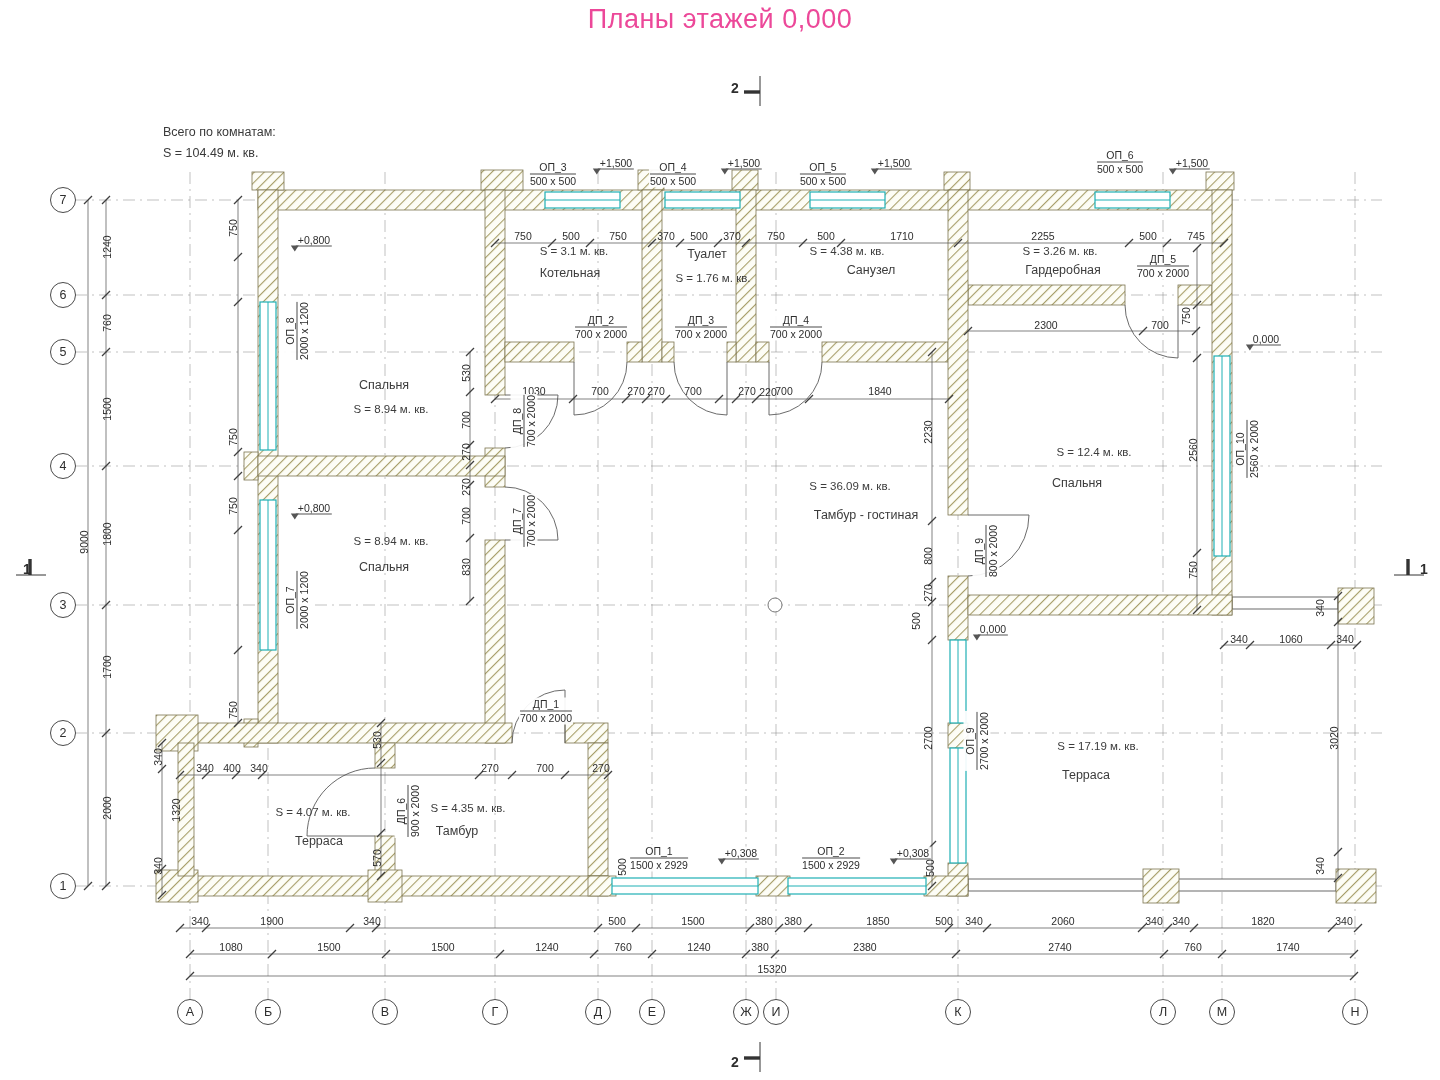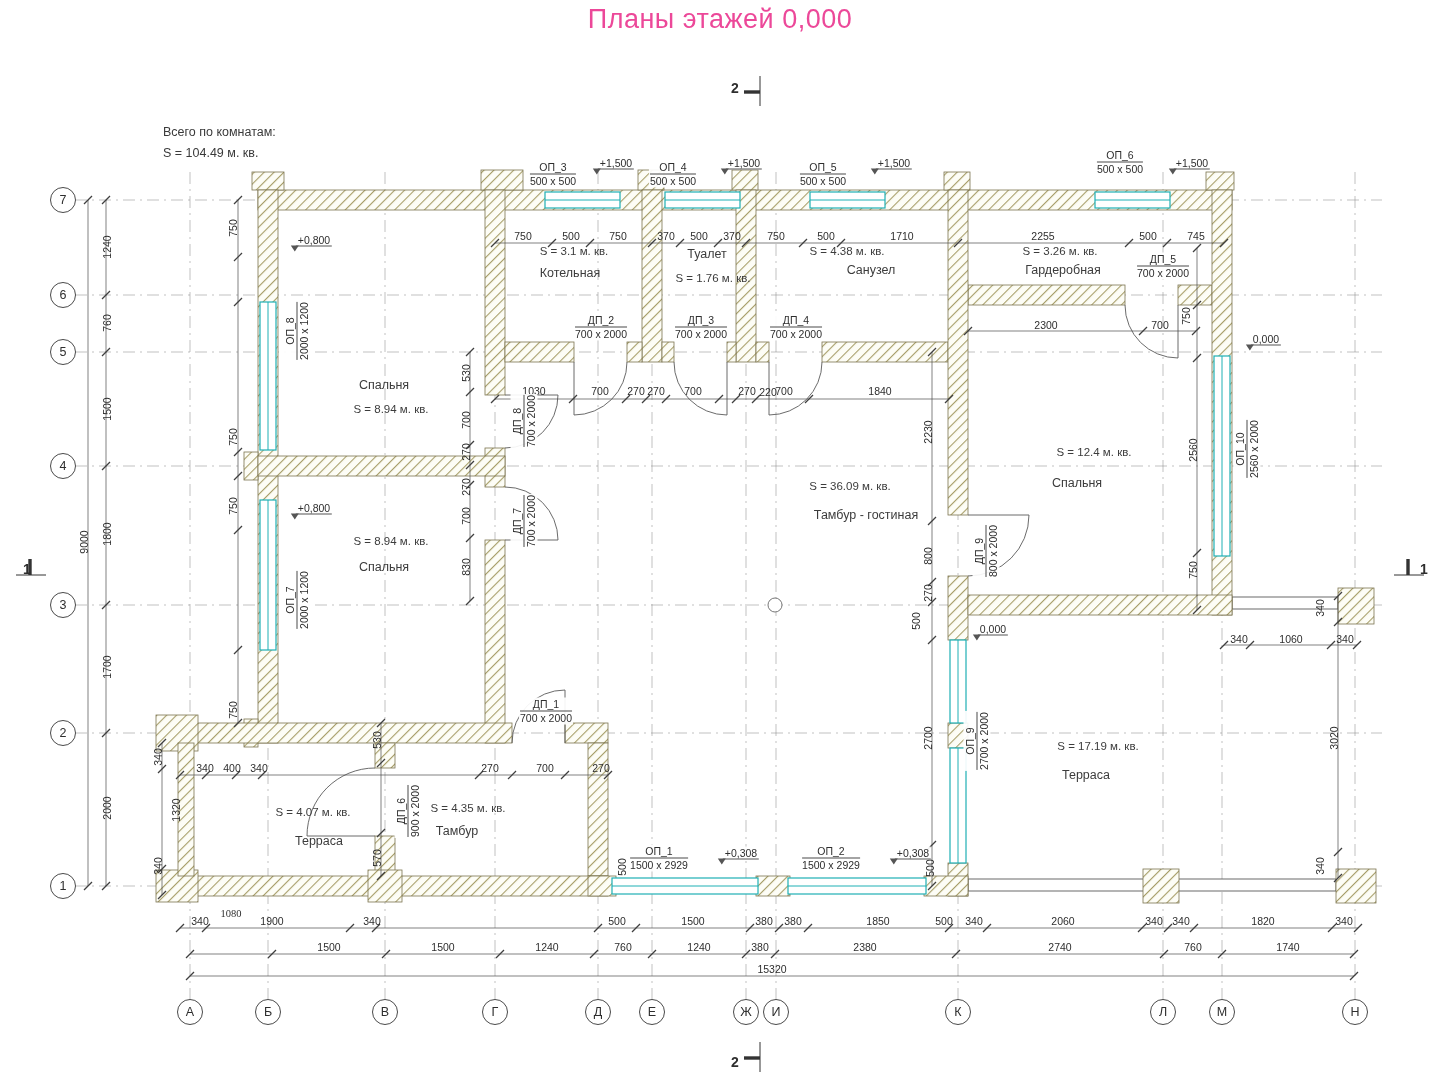--- a/index.html
+++ b/index.html
@@ -399,21 +399,21 @@
       <span class="lbl dim" style="left: 764px; top: 921px;">380</span>
       <span class="lbl dim" style="left: 793px; top: 921px;">380</span>
       <span class="lbl dim" style="left: 878px; top: 921px;">1850</span>
       <span class="lbl dim" style="left: 944px; top: 921px;">500</span>
       <span class="lbl dim" style="left: 974px; top: 921px;">340</span>
       <span class="lbl dim" style="left: 1063px; top: 921px;">2060</span>
       <span class="lbl dim" style="left: 1154px; top: 921px;">340</span>
       <span class="lbl dim" style="left: 1181px; top: 921px;">340</span>
       <span class="lbl dim" style="left: 1263px; top: 921px;">1820</span>
       <span class="lbl dim" style="left: 1344px; top: 921px;">340</span>
-      <span class="lbl dim" style="left: 231px; top: 913px; font-family: Liberation Serif, serif;">1080</span>
+      <span class="lbl dim" style="left: 231px; top: 947px;">1080</span>
       <span class="lbl dim" style="left: 329px; top: 947px;">1500</span>
       <span class="lbl dim" style="left: 443px; top: 947px;">1500</span>
       <span class="lbl dim" style="left: 547px; top: 947px;">1240</span>
       <span class="lbl dim" style="left: 623px; top: 947px;">760</span>
       <span class="lbl dim" style="left: 699px; top: 947px;">1240</span>
       <span class="lbl dim" style="left: 760px; top: 947px;">380</span>
       <span class="lbl dim" style="left: 865px; top: 947px;">2380</span>
       <span class="lbl dim" style="left: 1060px; top: 947px;">2740</span>
       <span class="lbl dim" style="left: 1193px; top: 947px;">760</span>
       <span class="lbl dim" style="left: 1288px; top: 947px;">1740</span>

